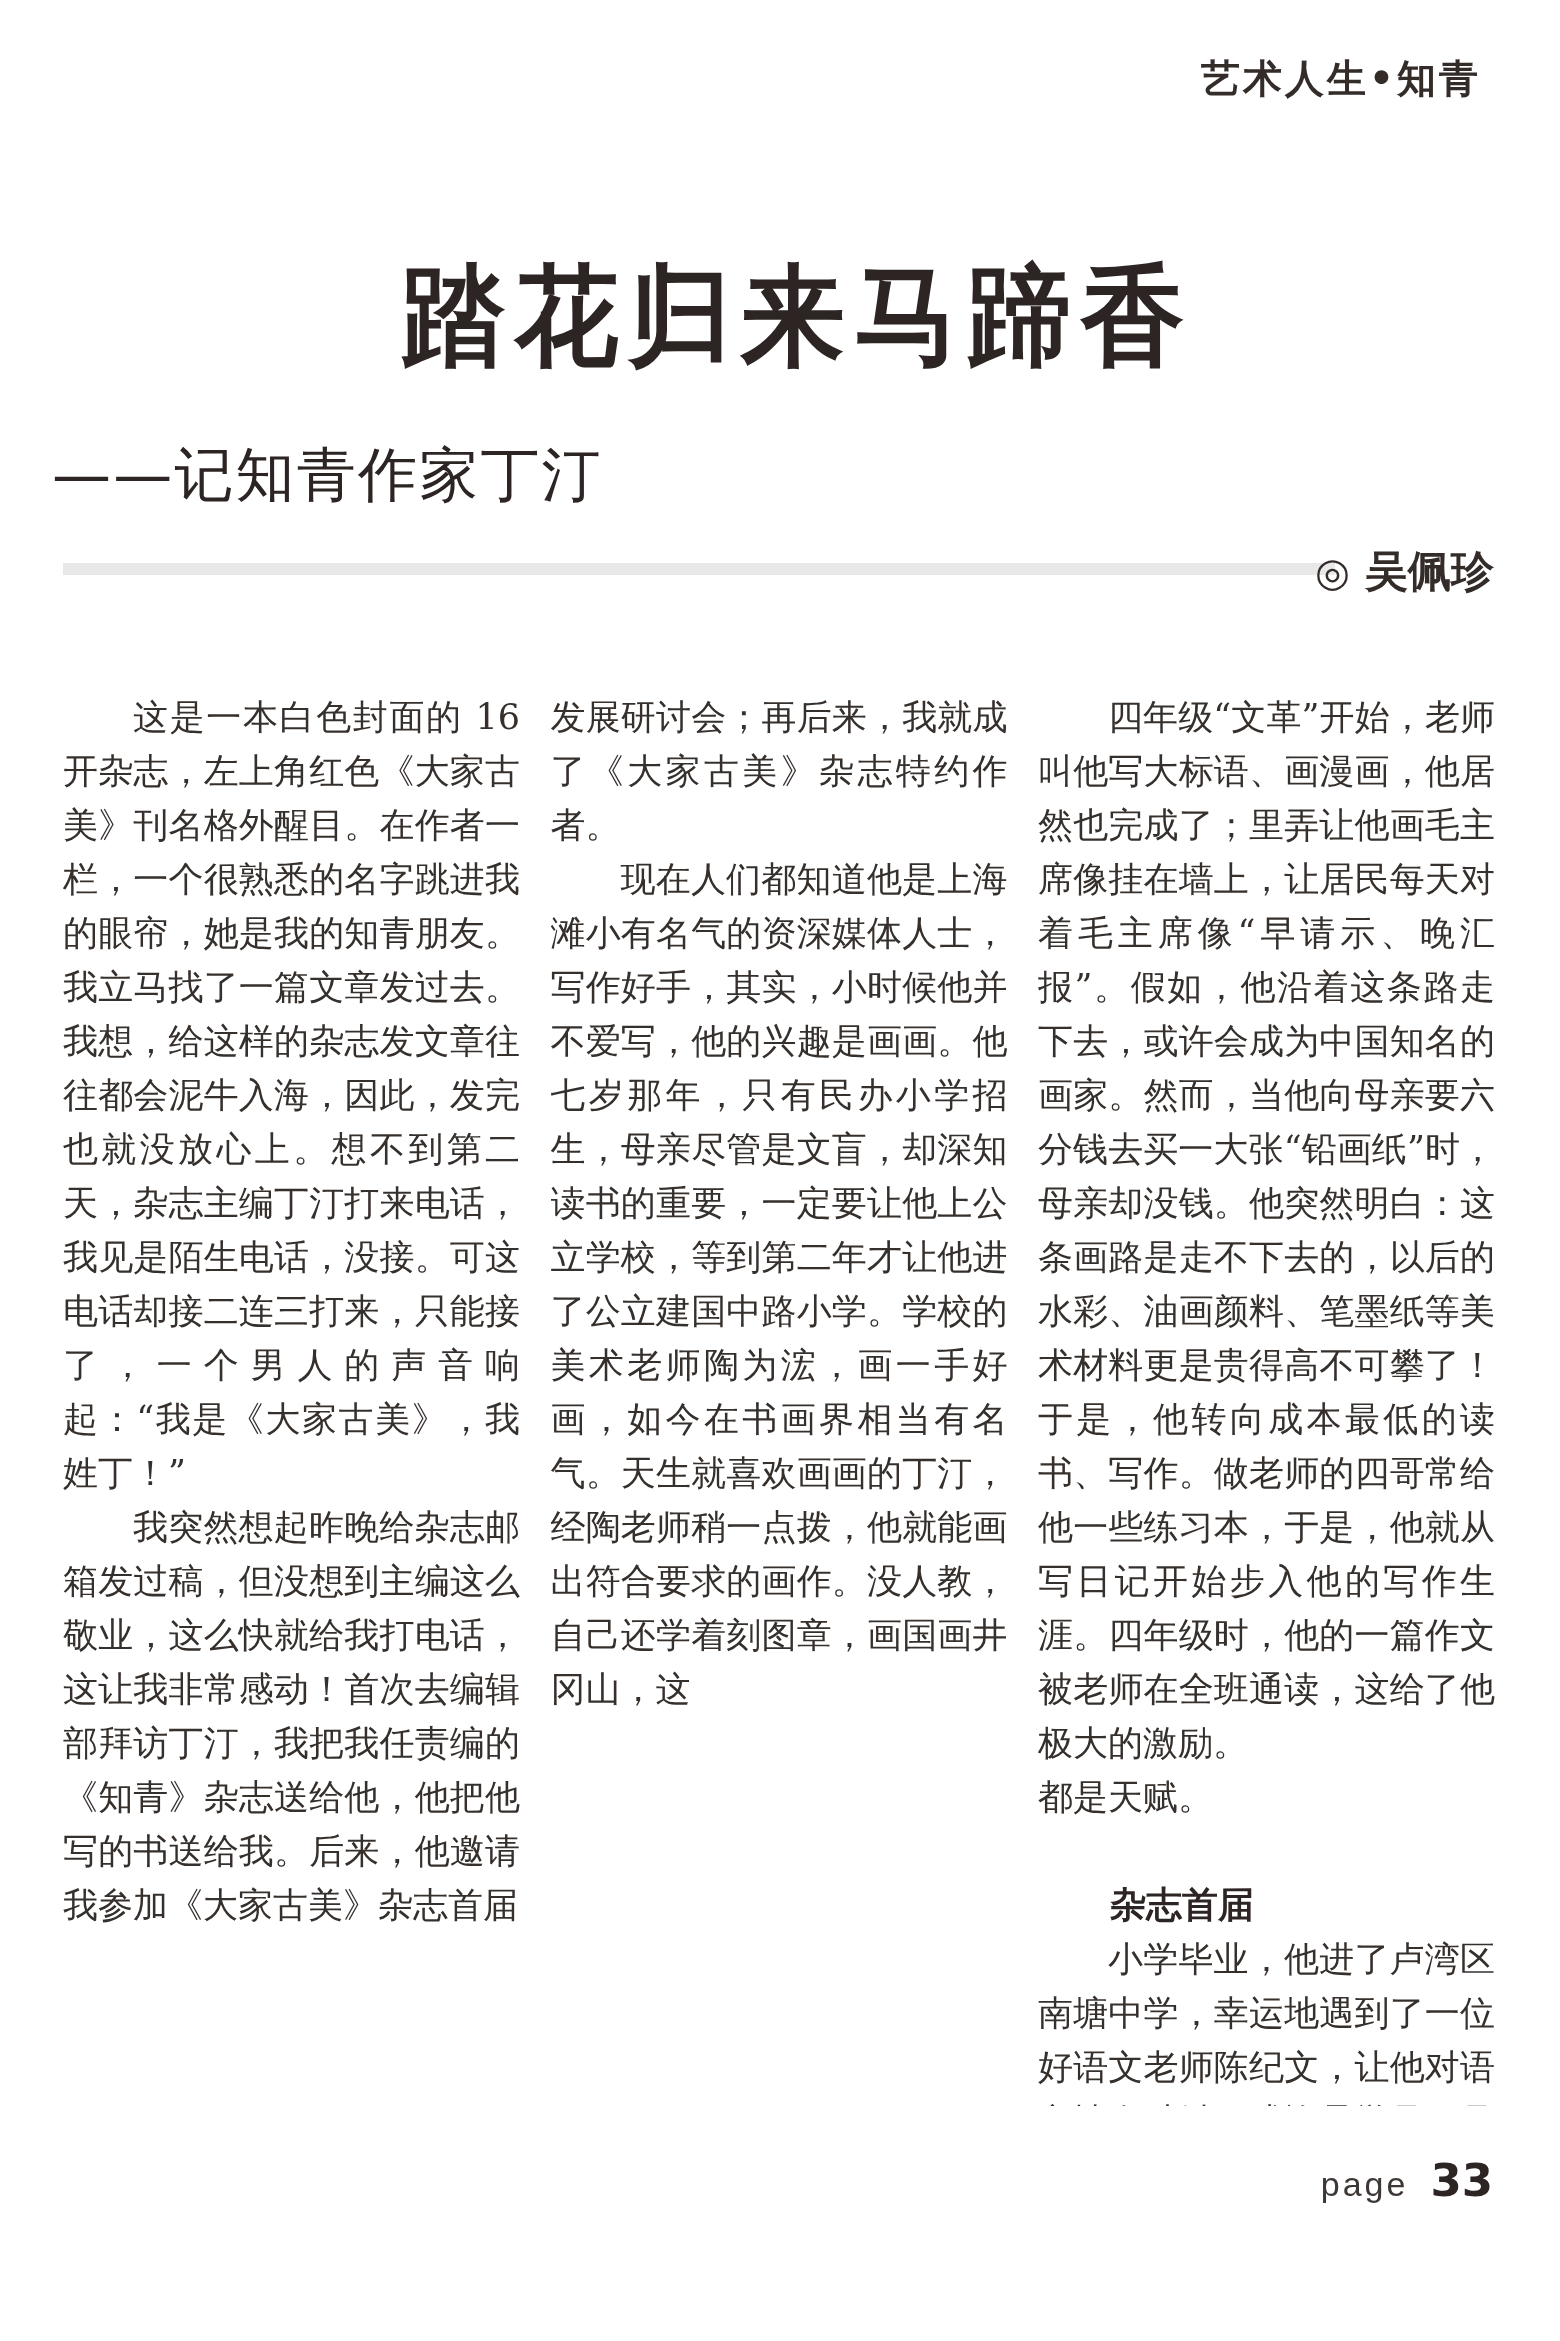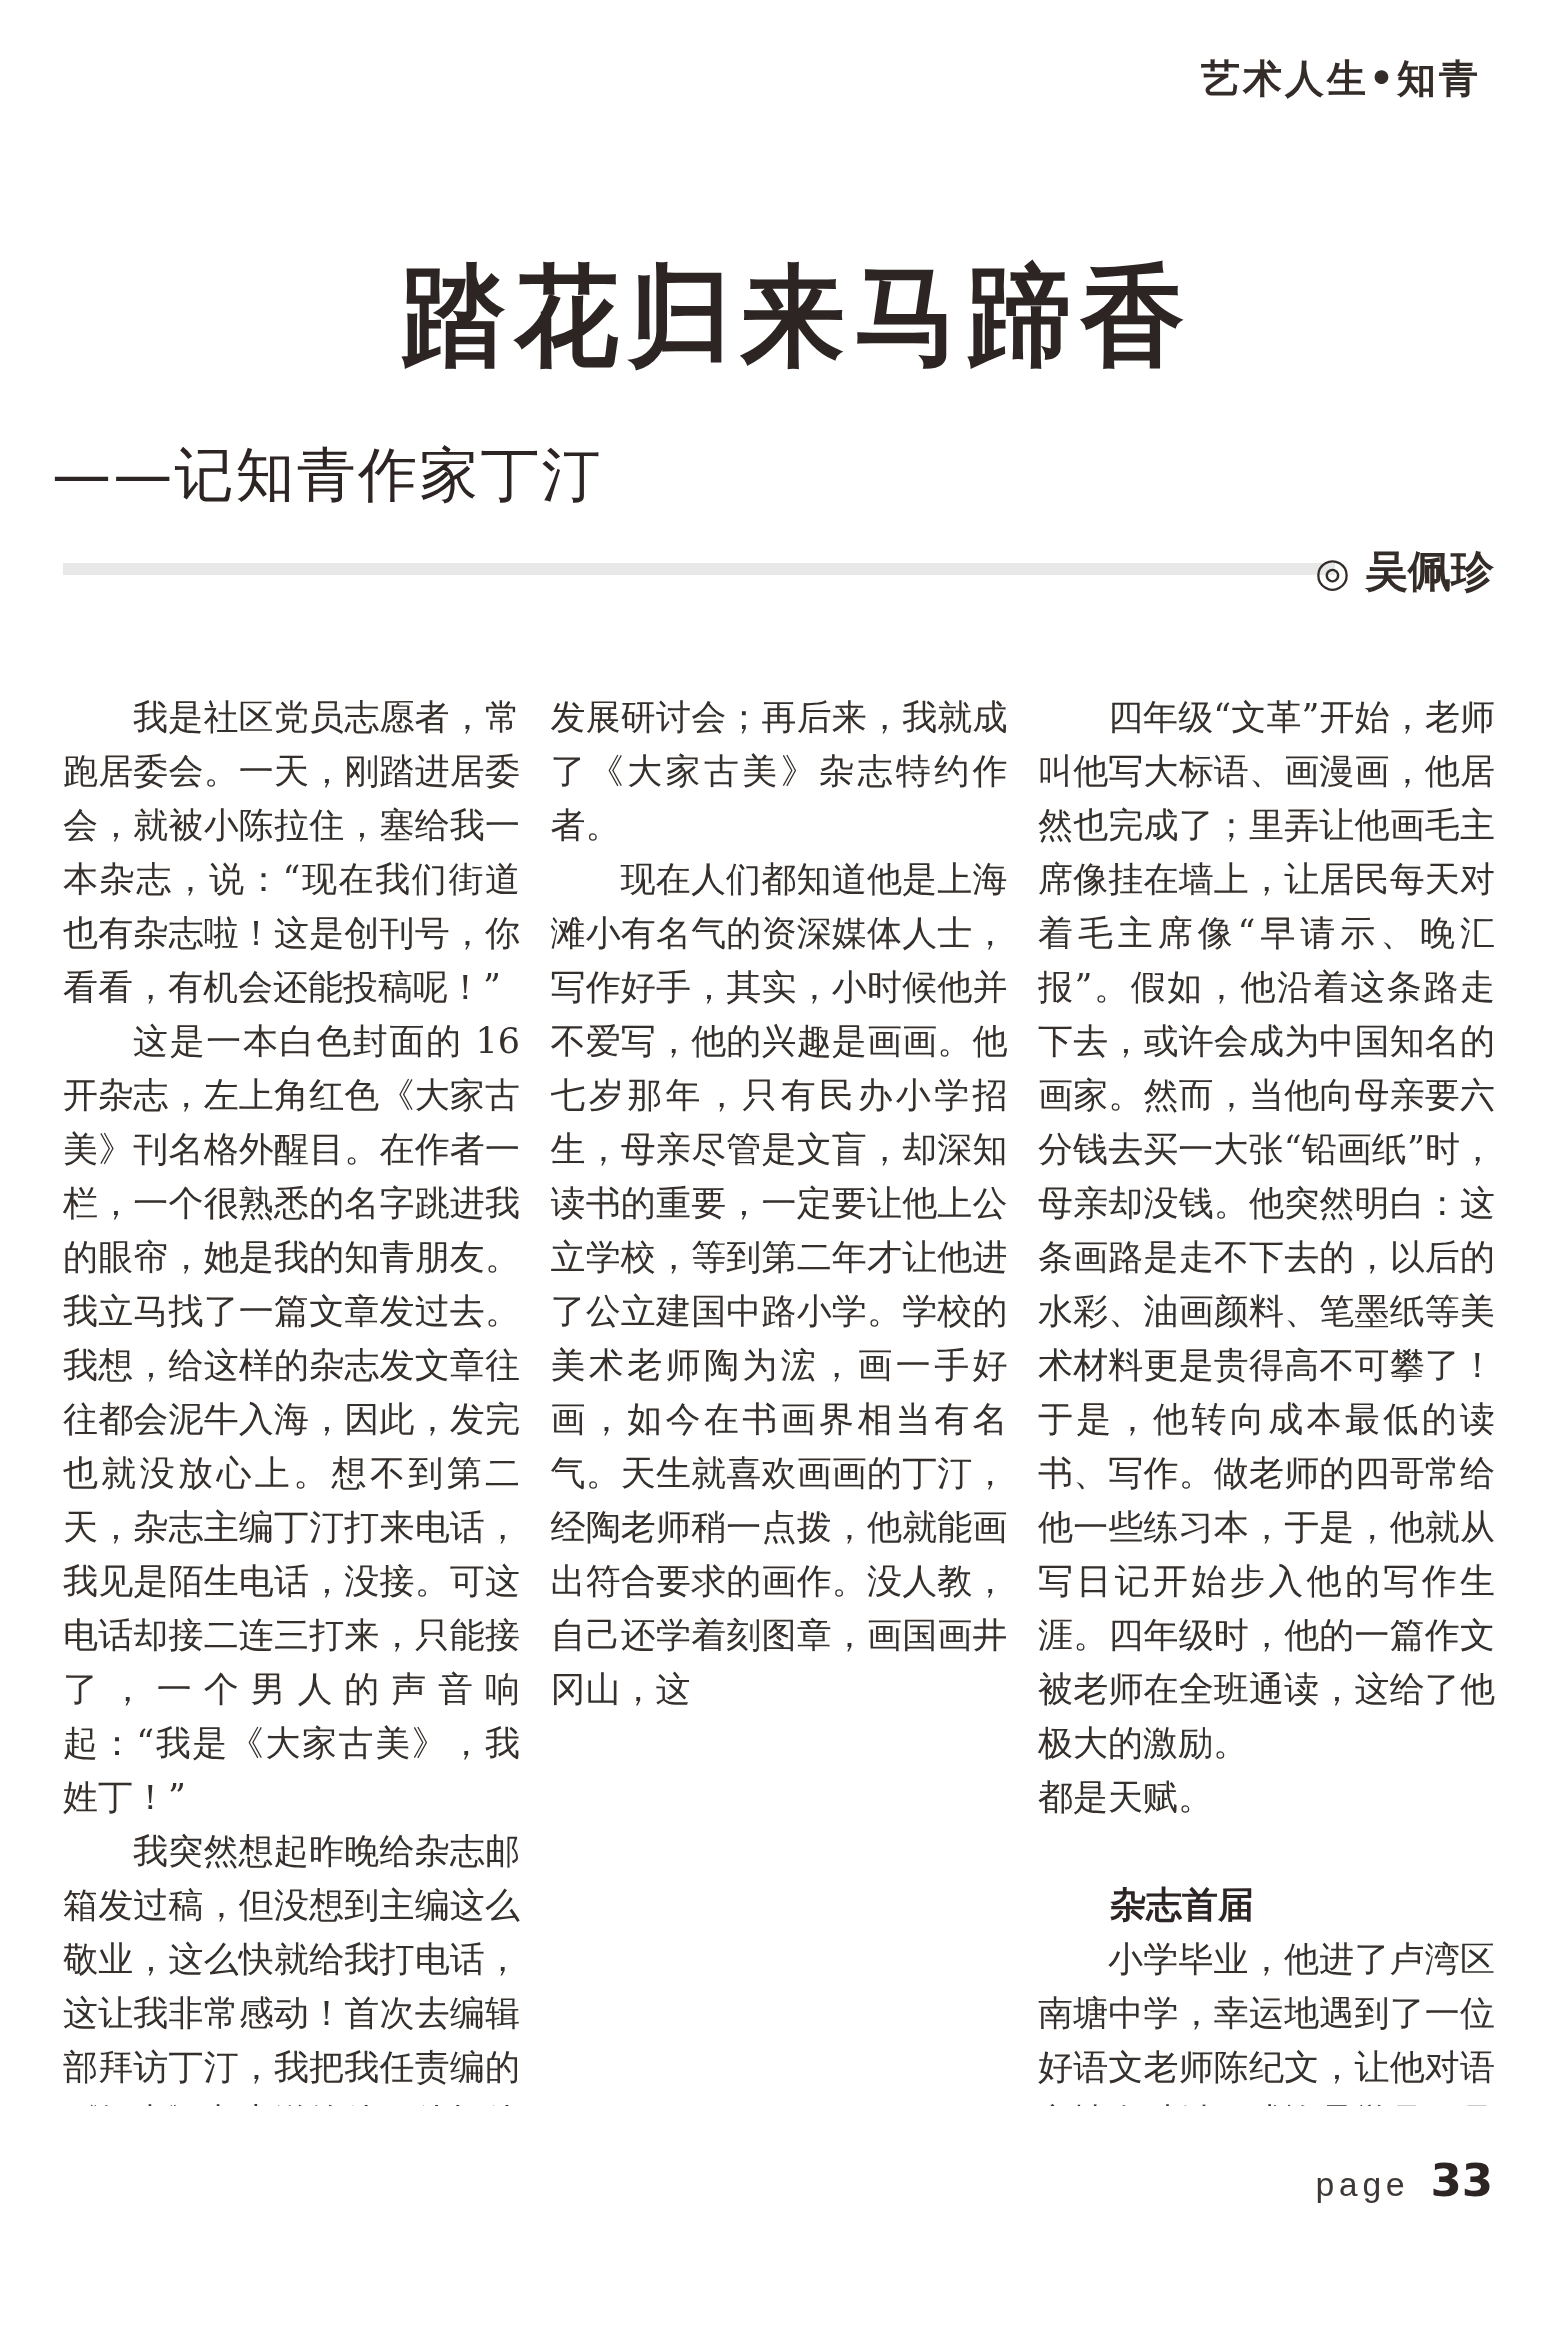--- a/index.html
+++ b/index.html
@@ -113,21 +113,21 @@
   .footer{
     position:absolute;
     top:2154px;
     right:68px;
     display:flex;
     align-items:baseline;
     gap:22px;
     white-space:nowrap;
   }
   .footer .pagelabel{
-    font-family:Liberation Mono, monospace;
+    font-family:Liberation Sans, sans-serif;
     font-size:34px;
     letter-spacing:3px;
     color:#3d3835;
   }
   .footer .pagenum{
     font-family:"DejaVu Sans","Liberation Sans",sans-serif;
     font-weight:600;
     font-size:45px;
     color:#2d2523;
   }
@@ -146,21 +146,20 @@
   <div class="rule"></div>
 
   <div class="byline">
     <span class="mark">◎</span>
     <span class="name">吴佩珍</span>
   </div>
 
   <div class="columns">
 
     <div class="col">
-      <p class="para">我是社区党员志愿者，常跑居委会。一天，刚踏进居委会，就被小陈拉住，塞给我一本杂志，说：“现在我们街道也有杂志啦！这是创刊号，你看看，有机会还能投稿呢！”</p>
       <p class="para">这是一本白色封面的 16 开杂志，左上角红色《大家古美》刊名格外醒目。在作者一栏，一个很熟悉的名字跳进我的眼帘，她是我的知青朋友。我立马找了一篇文章发过去。我想，给这样的杂志发文章往往都会泥牛入海，因此，发完也就没放心上。想不到第二天，杂志主编丁汀打来电话，我见是陌生电话，没接。可这电话却接二连三打来，只能接了，一个男人的声音响起：“我是《大家古美》，我姓丁！”</p>
       <p class="para">我突然想起昨晚给杂志邮箱发过稿，但没想到主编这么敬业，这么快就给我打电话，这让我非常感动！首次去编辑部拜访丁汀，我把我任责编的《知青》杂志送给他，他把他写的书送给我。后来，他邀请我参加《大家古美》杂志首届</p>
     </div>
 
     <div class="col">
       <p class="para noindent">发展研讨会；再后来，我就成了《大家古美》杂志特约作者。</p>
       <p class="para">现在人们都知道他是上海滩小有名气的资深媒体人士，写作好手，其实，小时候他并不爱写，他的兴趣是画画。他七岁那年，只有民办小学招生，母亲尽管是文盲，却深知读书的重要，一定要让他上公立学校，等到第二年才让他进了公立建国中路小学。学校的美术老师陶为浤，画一手好画，如今在书画界相当有名气。天生就喜欢画画的丁汀，经陶老师稍一点拨，他就能画出符合要求的画作。没人教，自己还学着刻图章，画国画井冈山，这</p>
     </div>
 
     <div class="col">

